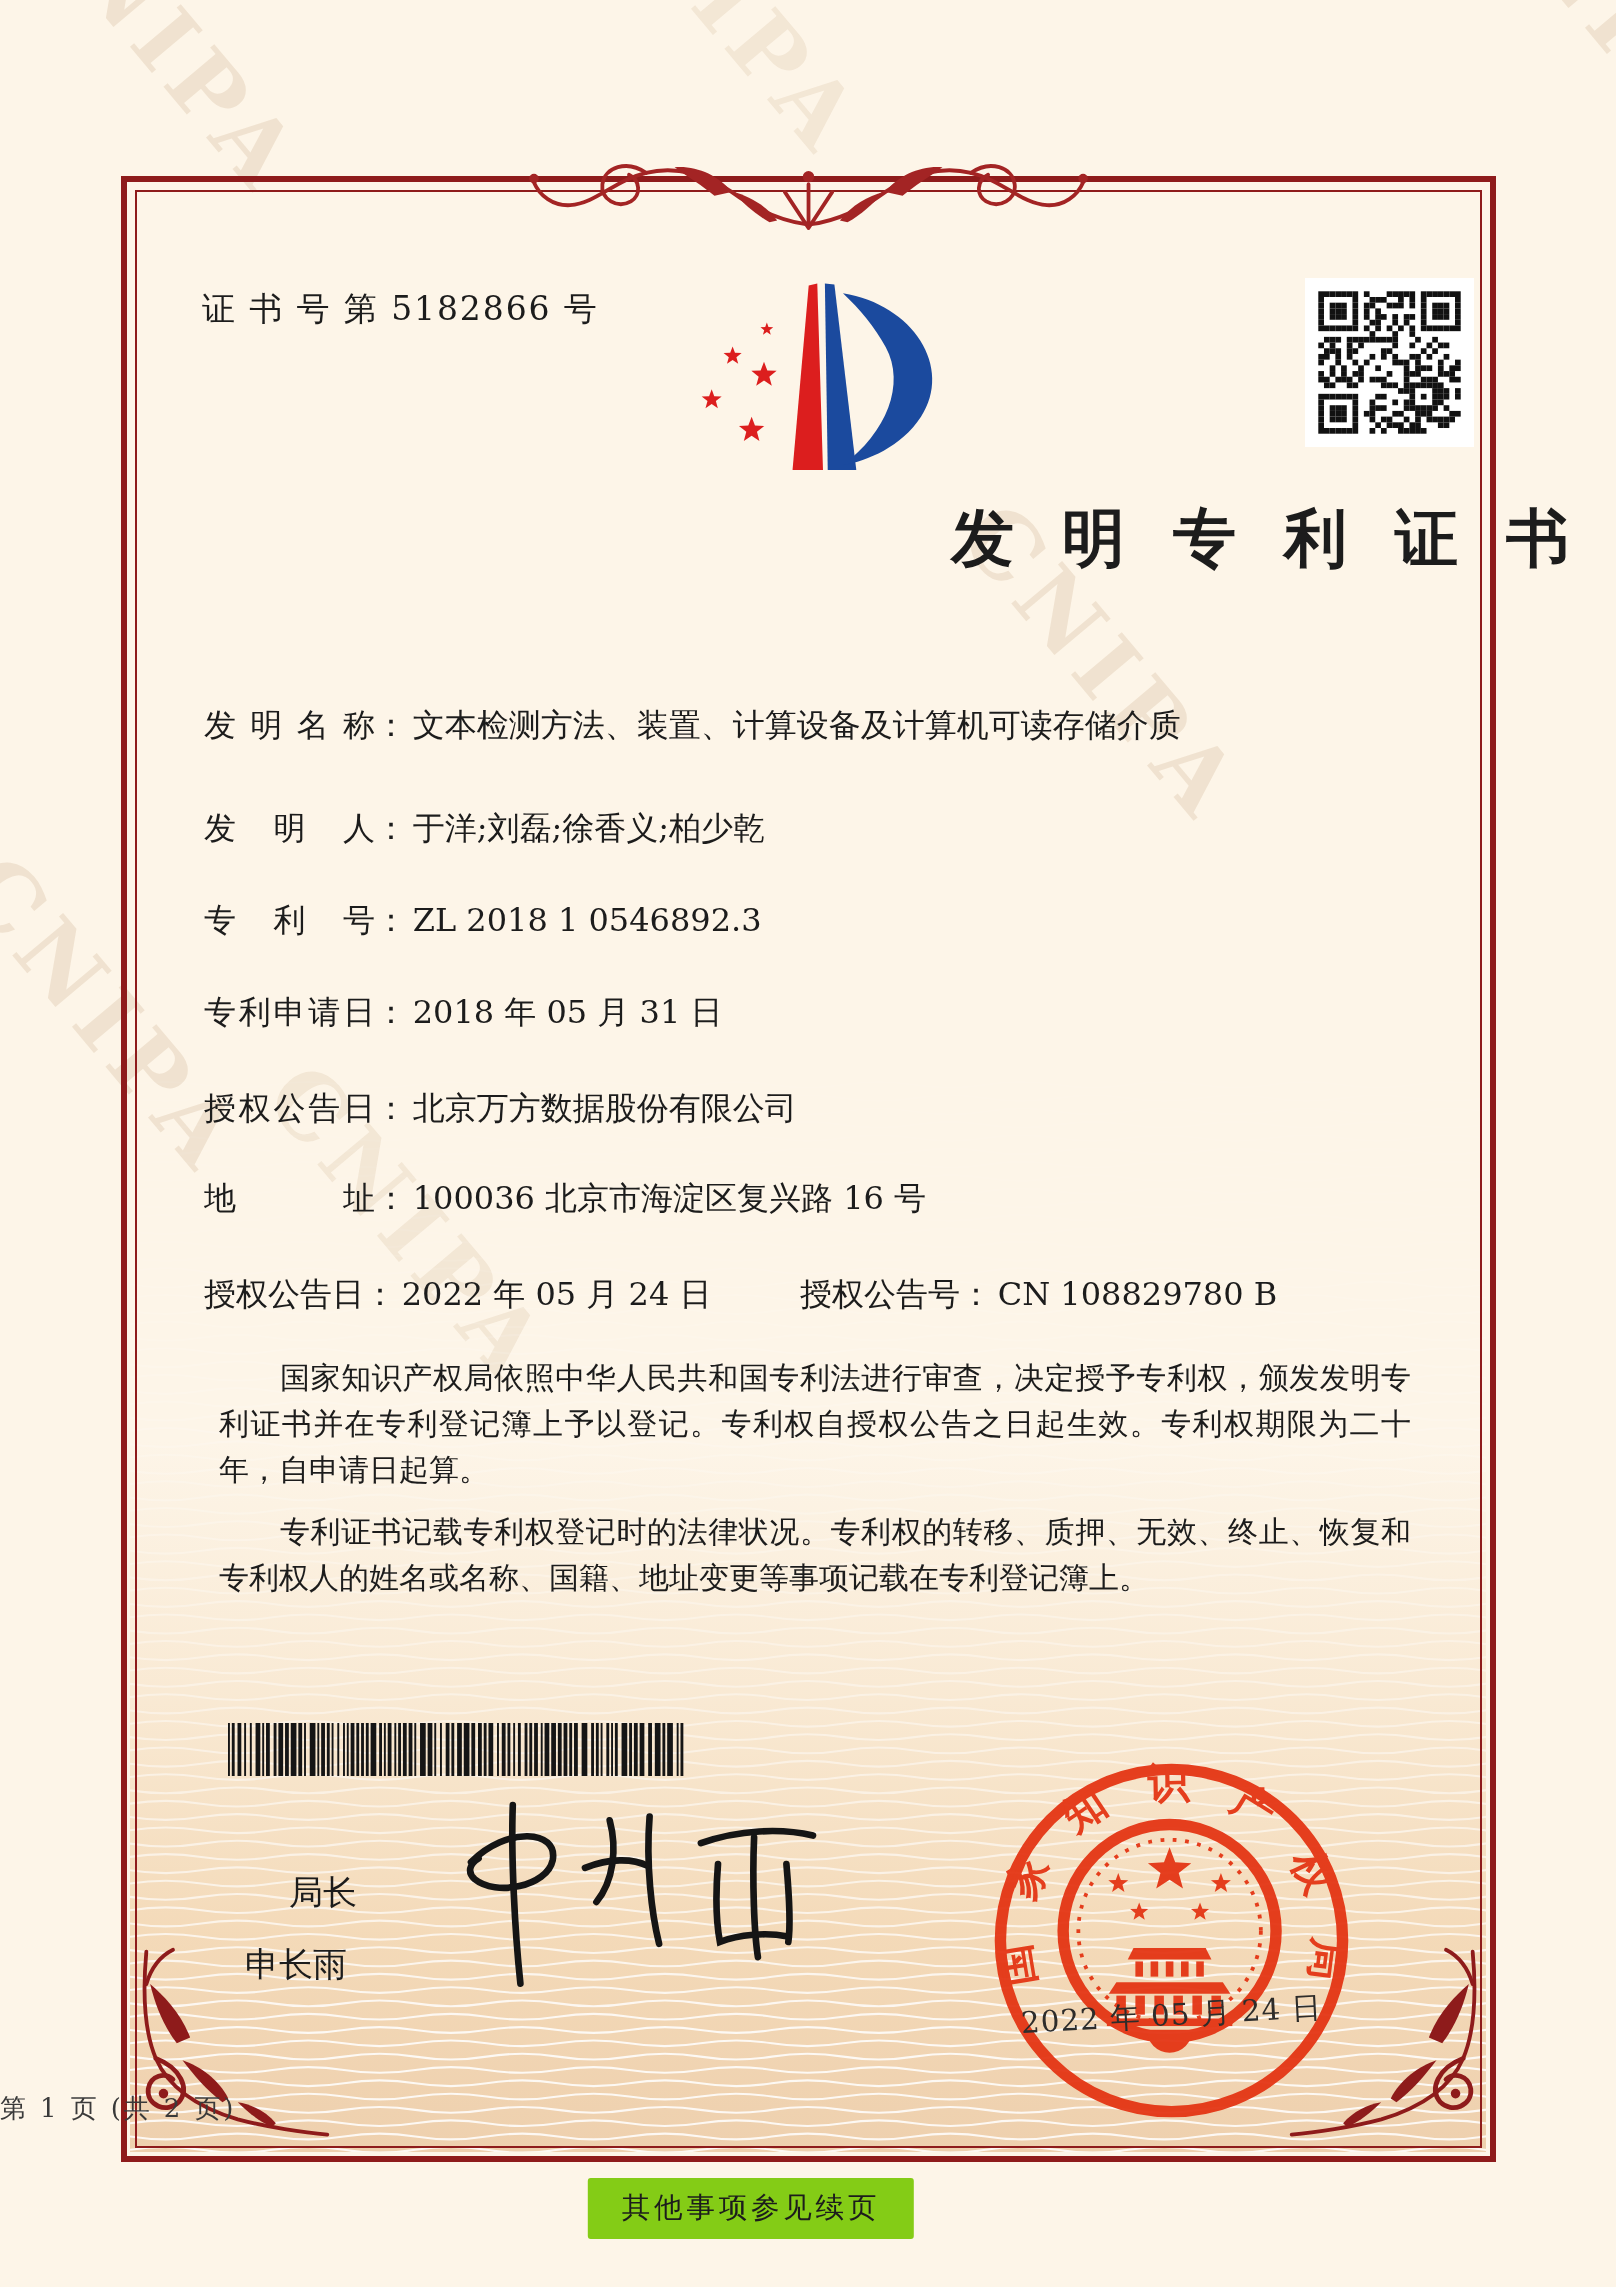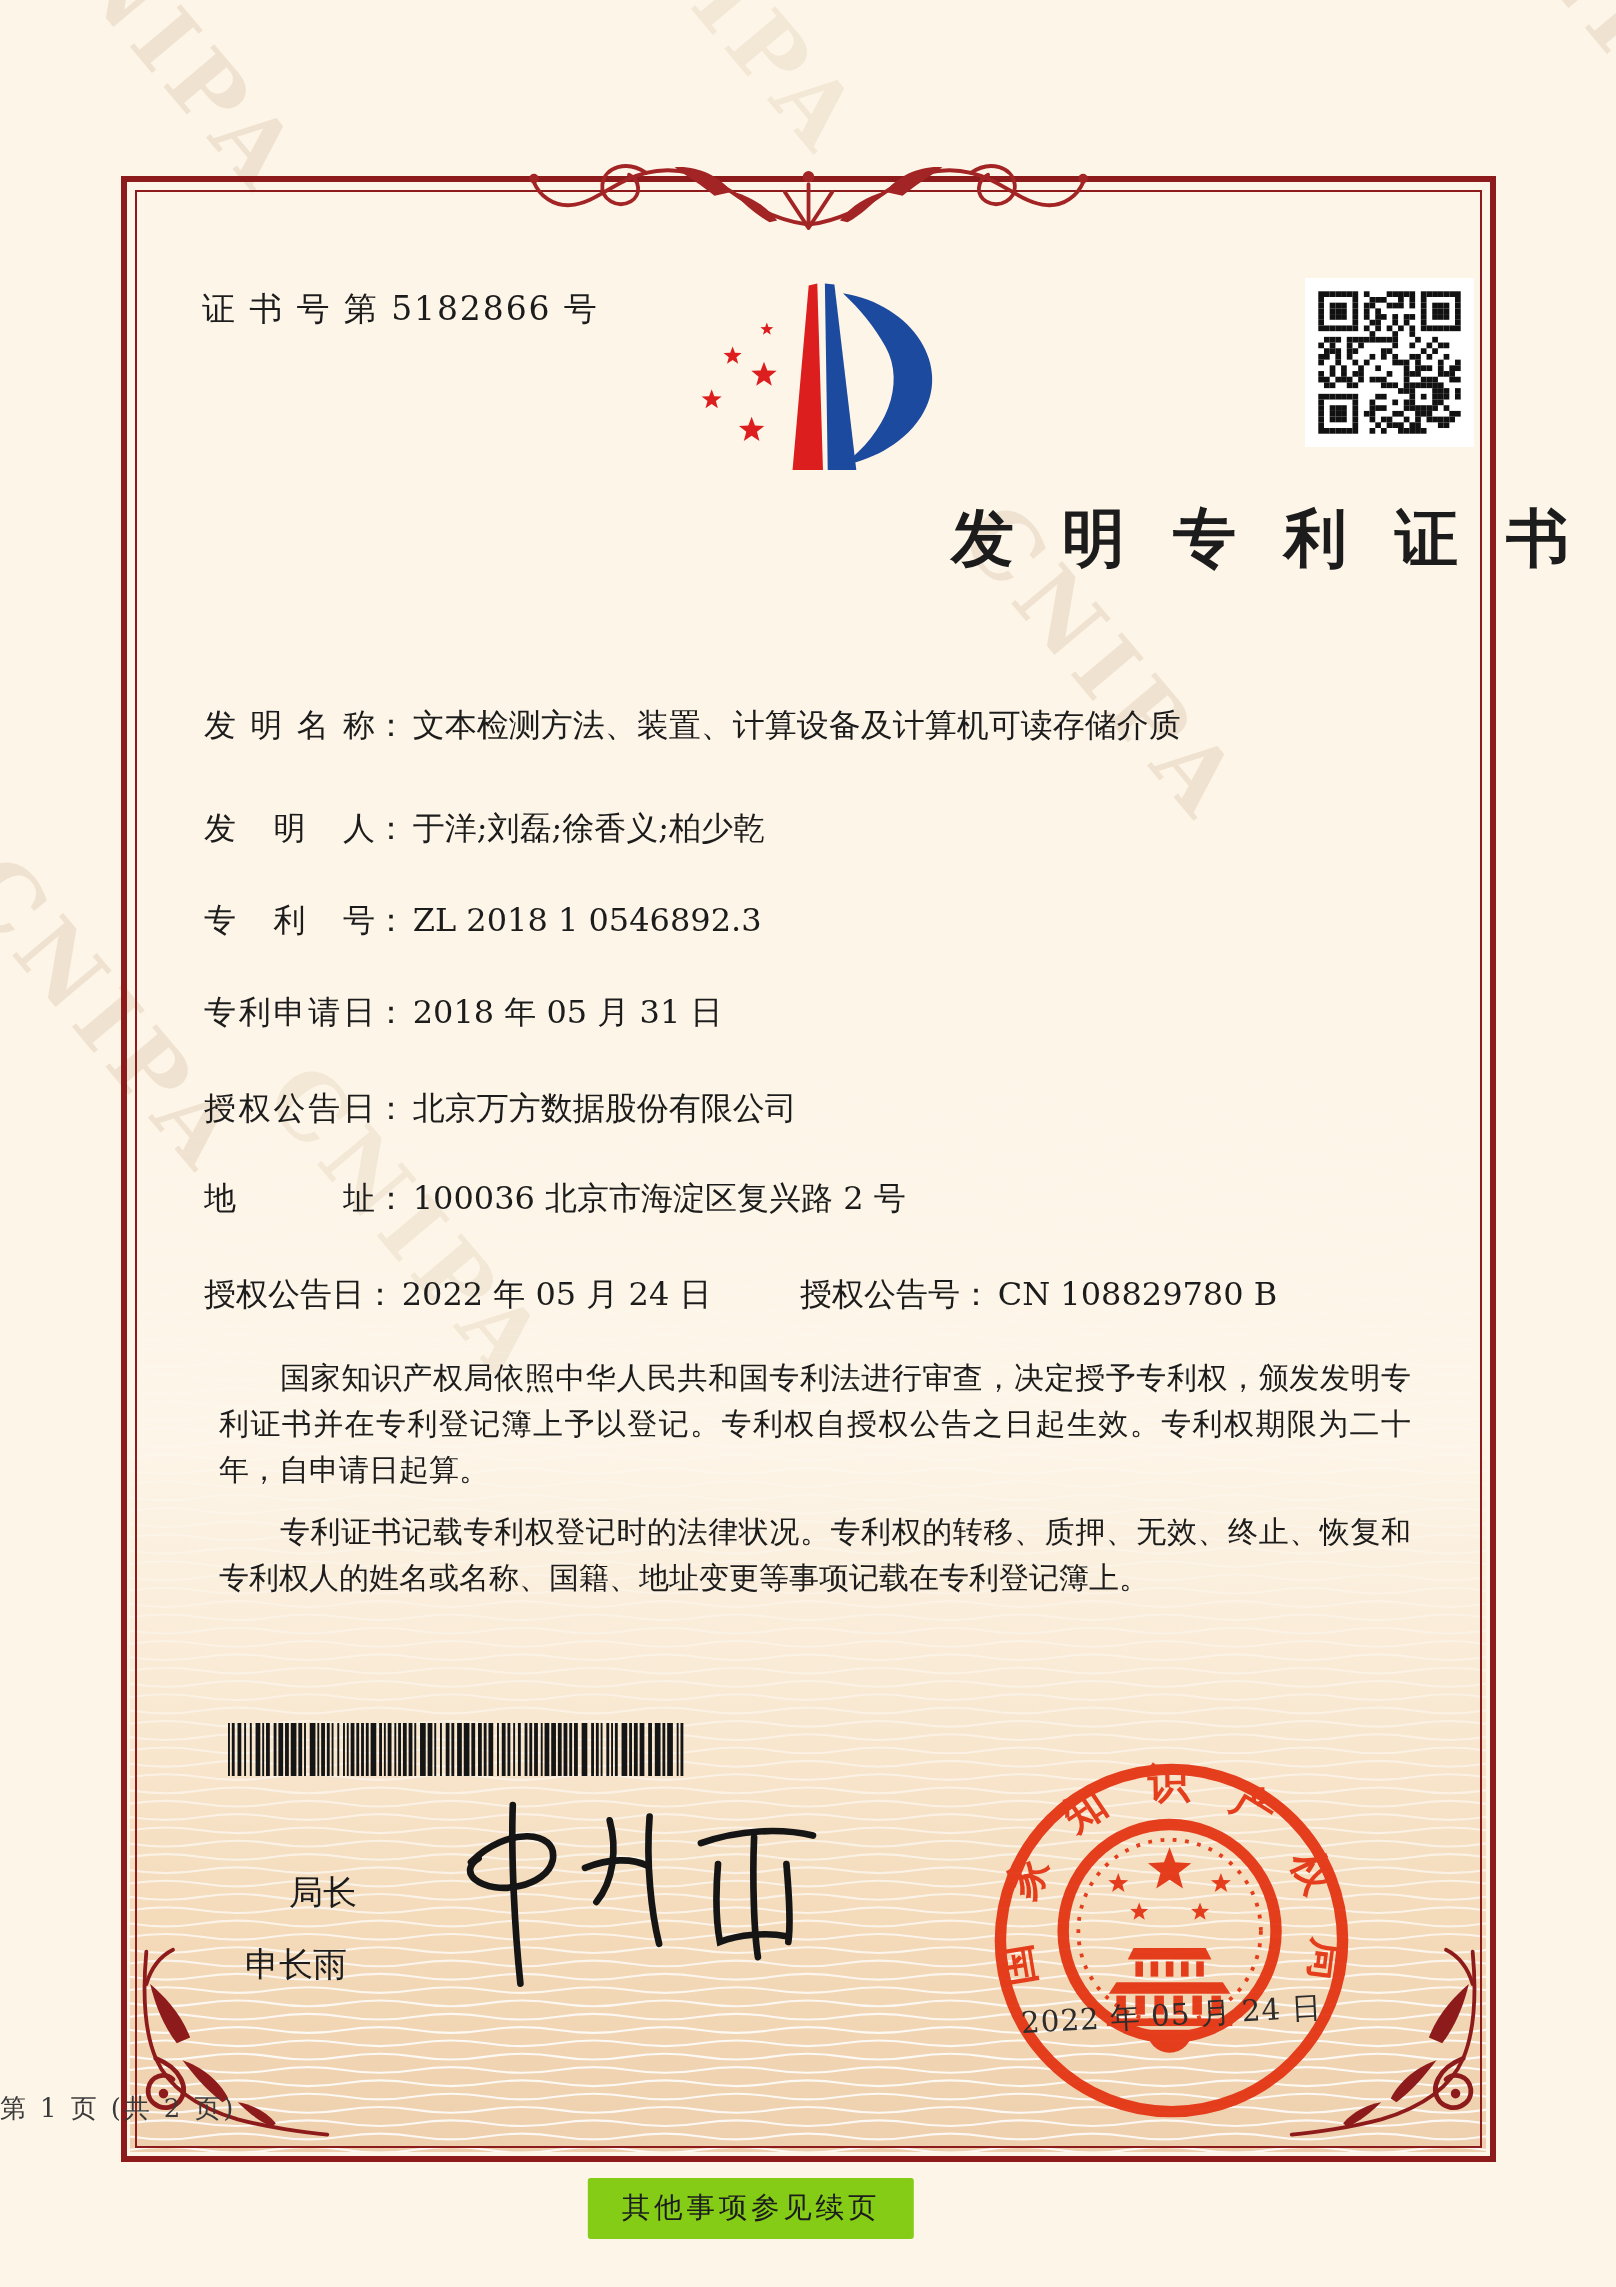--- a/index.html
+++ b/index.html
@@ -528,21 +528,21 @@
   <div class="abs content frow" style="top:899px">
     <span class="flabel">专利号</span><span class="fcolon">：</span><span>ZL 2018 1 0546892.3</span>
   </div>
   <div class="abs content frow" style="top:991px">
     <span class="flabel">专利申请日</span><span class="fcolon">：</span><span>2018 年 05 月 31 日</span>
   </div>
   <div class="abs content frow" style="top:1087px">
     <span class="flabel">授权公告日</span><span class="fcolon">：</span><span>北京万方数据股份有限公司</span>
   </div>
   <div class="abs content frow" style="top:1177px">
-    <span class="flabel">地址</span><span class="fcolon">：</span><span>100036 北京市海淀区复兴路 2 号</span>
+    <span class="flabel">地址</span><span class="fcolon">：</span><span>100036 北京市海淀区复兴路 16 号</span>
   </div>
   <div class="abs content frow" style="top:1273px;position:absolute">
     <span class="flabel" style="width:auto">授权公告日</span><span class="fcolon">：</span><span>2022 年 05 月 24 日</span>
     <span class="fright">
       <span>授权公告号</span><span class="fcolon">：</span><span>CN 108829780 B</span>
     </span>
   </div>
 
   <div id="paras" class="abs content">
     <p>国家知识产权局依照中华人民共和国专利法进行审查，决定授予专利权，颁发发明专利证书并在专利登记簿上予以登记。专利权自授权公告之日起生效。专利权期限为二十年，自申请日起算。</p>

